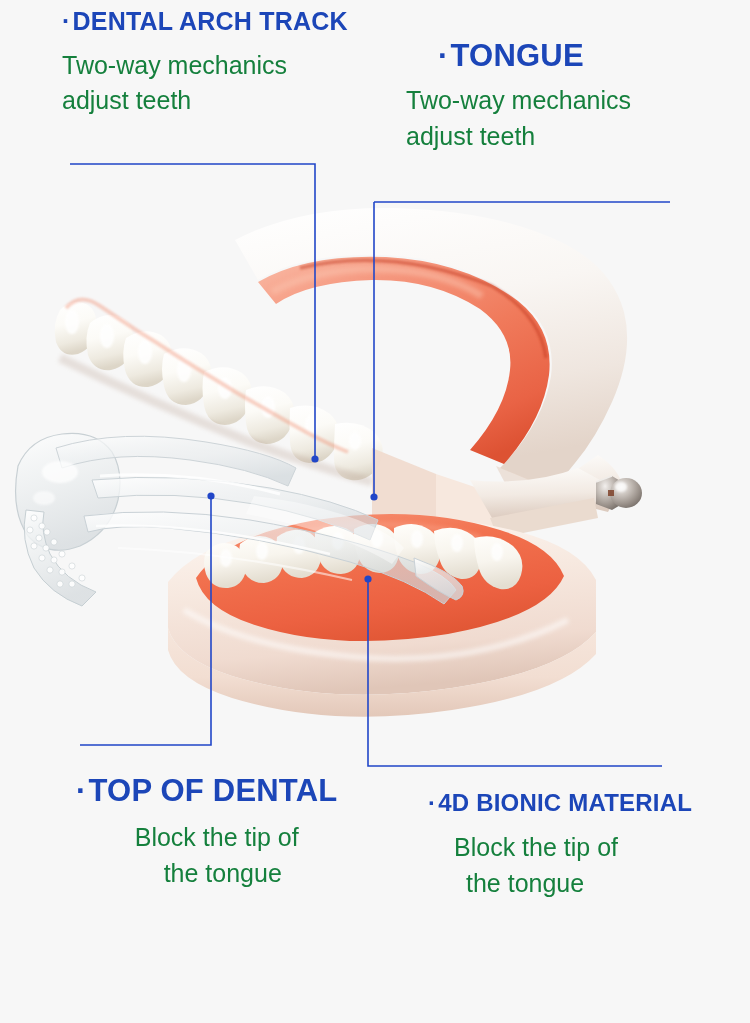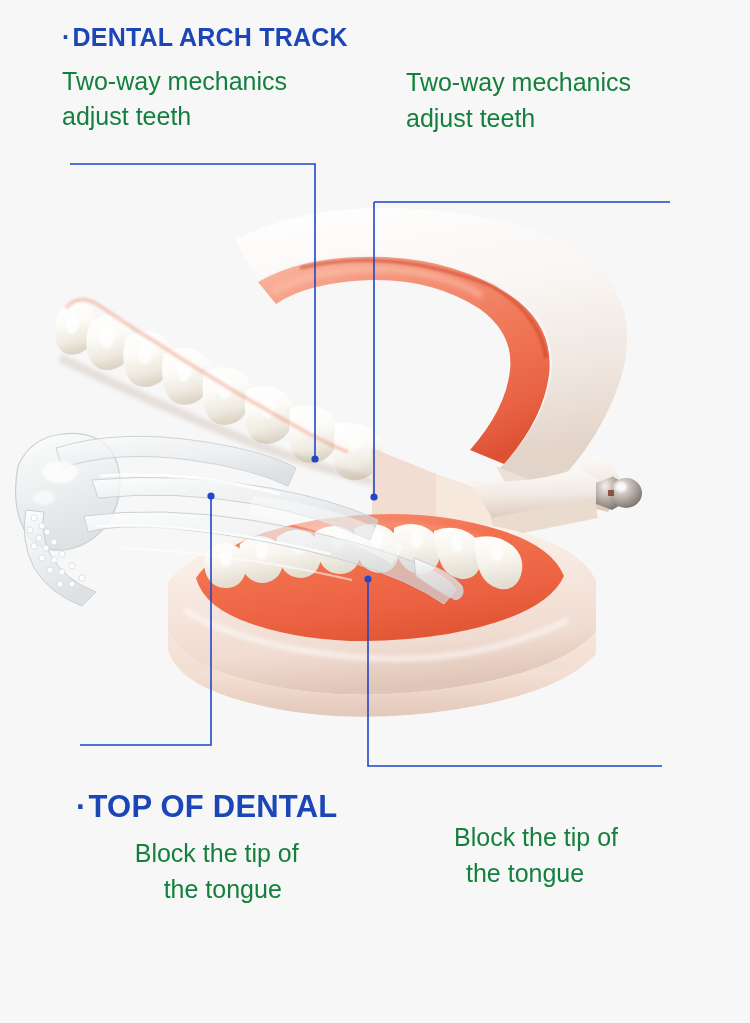--- a/index.html
+++ b/index.html
@@ -12,21 +12,21 @@
   }
   #page {
     position: relative;
     width: 750px;
     height: 1023px;
     background: #f7f7f7;
     overflow: hidden;
   }
 
   
-  .callout { position: absolute; margin-top: 16px; }
+  .callout { position: absolute; }
   .callout .heading {
     color: #1c46b8;
     font-weight: bold;
     letter-spacing: 0.2px;
     white-space: nowrap;
     line-height: 1.1;
   }
   .callout .heading .dot-mark {
     font-weight: bold;
     margin-right: 2px;
@@ -326,36 +326,42 @@
     <div class="heading">
       <span class="dot-mark">·</span><span>DENTAL ARCH TRACK</span>
     </div>
     <div class="body">
       <div class="body-line l1">Two-way mechanics</div>
       <div class="body-line l2">adjust teeth</div>
     </div>
   </div>
 
   <div class="callout" id="callout-tongue">
+    <div class="heading">
+      <span class="dot-mark">·</span><span>TONGUE</span>
+    </div>
     <div class="body">
       <div class="body-line l1">Two-way mechanics</div>
       <div class="body-line l2">adjust teeth</div>
     </div>
   </div>
 
   <div class="callout" id="callout-top-of-tongue">
     <div class="heading">
       <span class="dot-mark">·</span><span>TOP OF DENTAL</span>
     </div>
     <div class="body">
       <div class="body-line l1">Block the tip of</div>
       <div class="body-line l2">the tongue</div>
     </div>
   </div>
 
   <div class="callout" id="callout-4d-bionic-material">
+    <div class="heading">
+      <span class="dot-mark">·</span><span>4D BIONIC MATERIAL</span>
+    </div>
     <div class="body">
       <div class="body-line l1">Block the tip of</div>
       <div class="body-line l2">the tongue</div>
     </div>
   </div>
 
 </div>
 
 </body></html>

